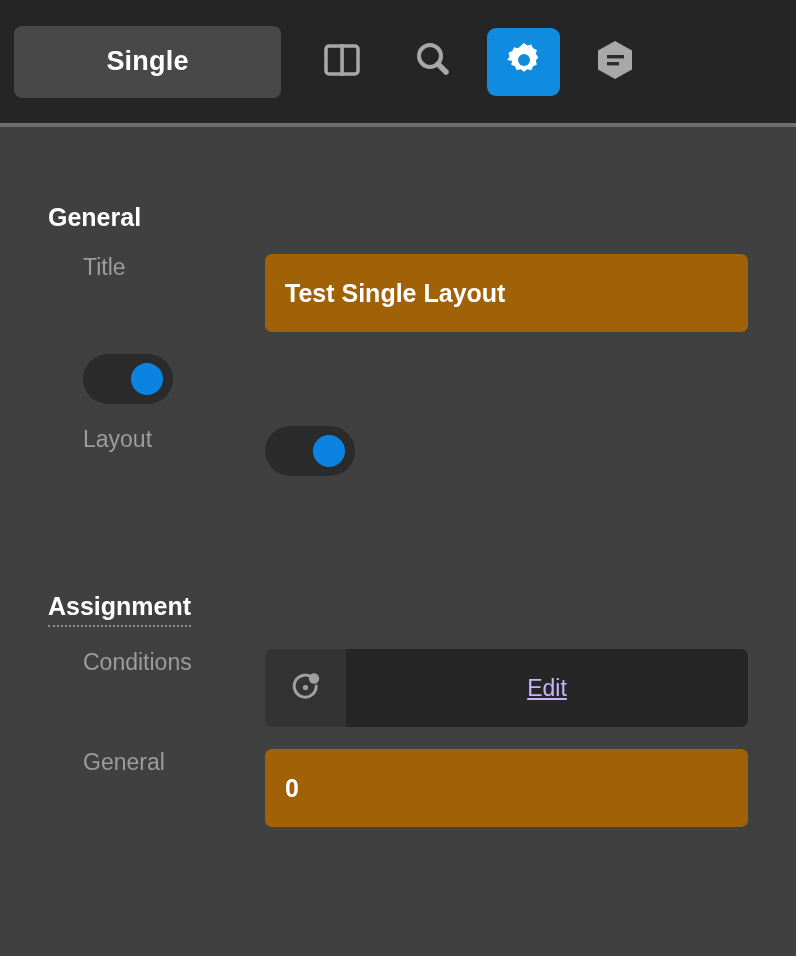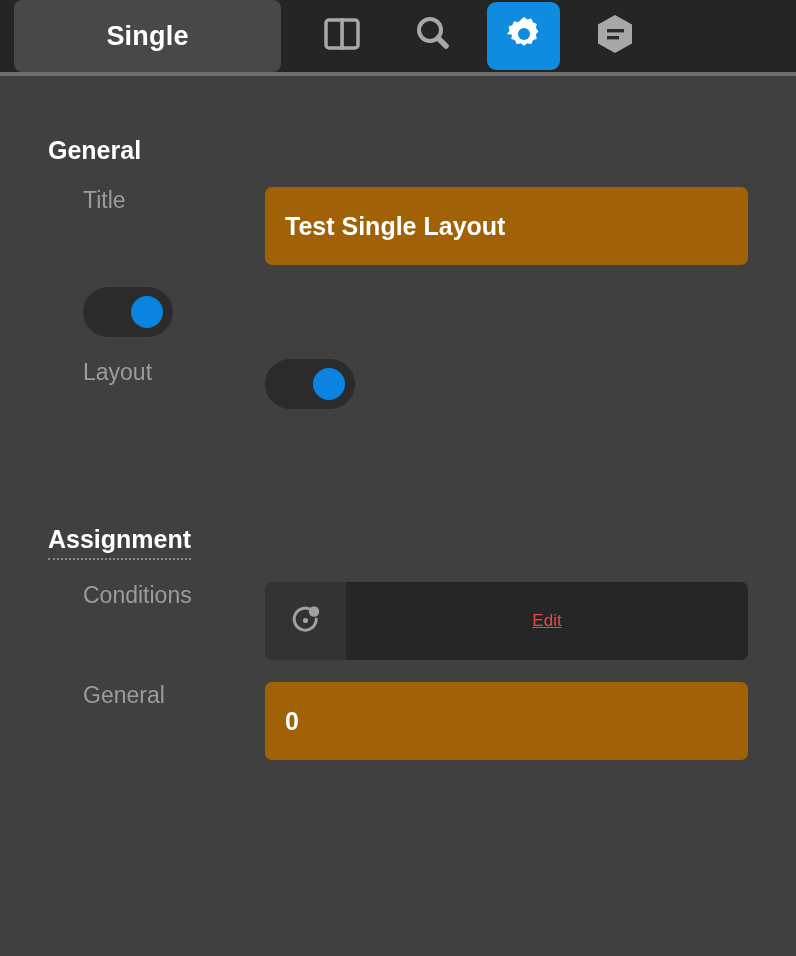--- a/index.html
+++ b/index.html
@@ -11,21 +11,21 @@
     height: 956px;
     background: #404040;
     font-family: "Liberation Sans", sans-serif;
     overflow: hidden;
     -webkit-font-smoothing: antialiased;
   }
 
   
   .toolbar {
     position: relative;
-    height: 72px;
+    height: 123px;
     background: #252525;
     display: flex;
     align-items: center;
     padding: 0 14px;
     box-sizing: border-box;
   }
   .toolbar-sep {
     height: 4px;
     background: #6e6e6e;
     width: 100%;
@@ -60,21 +60,21 @@
     justify-content: center;
     cursor: pointer;
     flex: none;
   }
   .tool-btn.active {
     background: #0f8ce0;
   }
 
   
   .content {
-    padding: 0 48px;
+    padding: 16px 48px;
     box-sizing: border-box;
   }
   .section-title {
     color: #ffffff;
     font-size: 25px;
     font-weight: bold;
     margin-top: 60px;
     display: inline-block;
   }
   .section-title.dotted {
@@ -144,22 +144,22 @@
     justify-content: center;
     cursor: pointer;
     flex: none;
   }
   .combo-main {
     flex: 1;
     background: #262626;
     display: flex;
     align-items: center;
     justify-content: center;
-    color: #ef4444;
-    font-size: 17px;
+    color: #c4b5fd;
+    font-size: 23px;
     cursor: pointer;
     text-decoration: underline;
   }
 
   .spacer-lg { height: 56px; }
 </style>
 </head>
 <body>
 
 <div class="toolbar">

